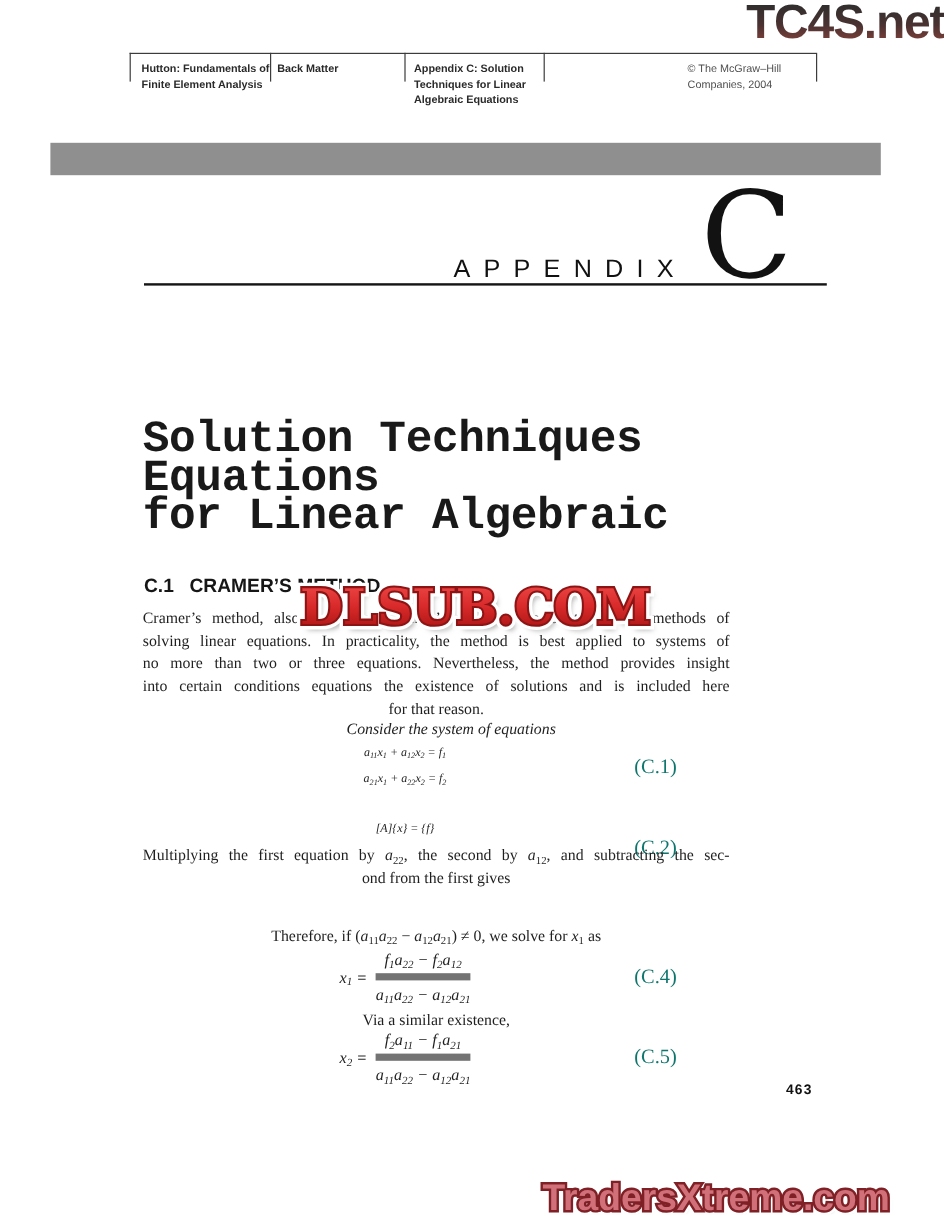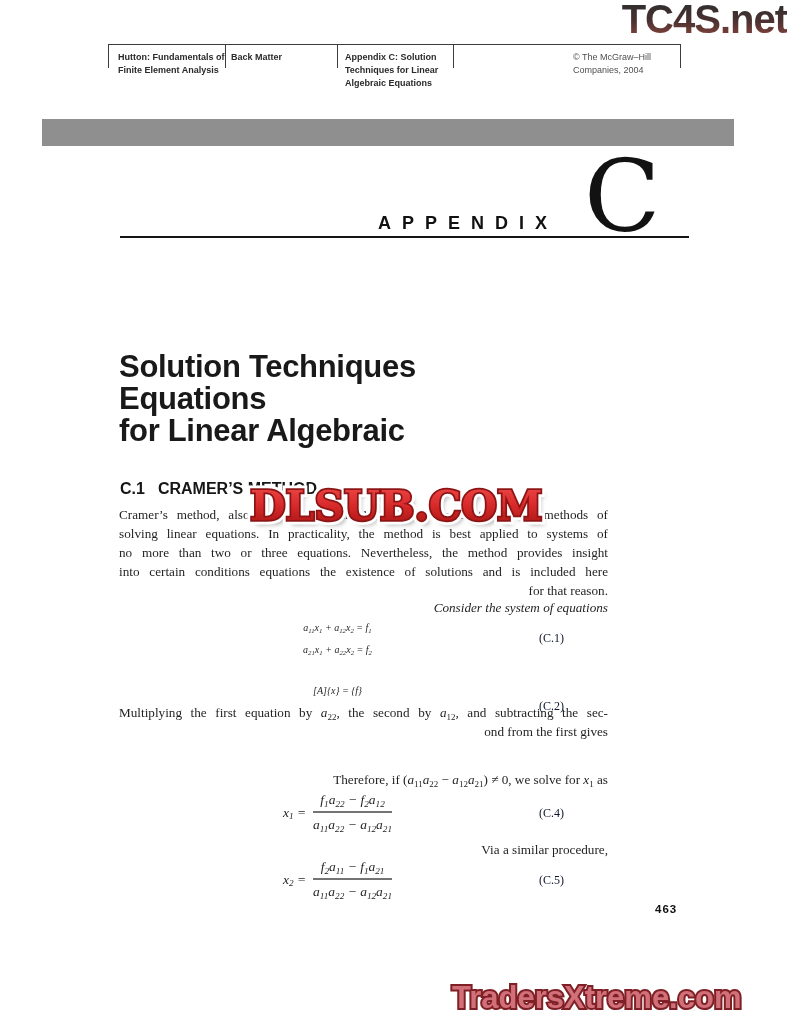--- a/index.html
+++ b/index.html
@@ -23,53 +23,53 @@
   .hdr-col {
     position:absolute; top:51px; font-family:"Liberation Sans",sans-serif;
     font-weight:bold; font-size:9px; line-height:13px; color:#2a2a2a;
   }
   .hdr-col.copyright { font-weight:normal; color:#4f4f4f; }
   
   .gray-bar { position:absolute; left:42px; top:119px; width:692px; height:27px; background:#8f8f8f; }
   
   .appendix-label {
     position:absolute; left:378px; top:213px; font-family:"Liberation Sans",sans-serif;
-    font-weight:bold; font-size:18px; letter-spacing:11px; color:#111;
+    font-weight:normal; font-size:21px; letter-spacing:11px; color:#111;
   }
   .appendix-letter {
     position:absolute; left:584px; top:149px; font-family:"DejaVu Serif",serif;
     font-size:100px; line-height:96px; color:#121212; z-index:2;
   }
   .appendix-rule { position:absolute; left:120px; top:236px; width:569px; height:2px; background:#151515; }
   
   .chapter-title {
-    position:absolute; left:119px; top:351px; font-family:Liberation Sans, sans-serif;
-    font-weight:bold; font-size:31px; line-height:32px; letter-spacing:-0.3px; color:#191919;
+    position:absolute; left:119px; top:351px; font-family:Liberation Mono, monospace;
+    font-weight:bold; font-size:37px; line-height:32px; letter-spacing:-0.3px; color:#191919;
   }
   
   .section-head {
     position:absolute; left:120px; top:480px; display:flex; gap:13px;
     font-family:"Liberation Sans",sans-serif; font-weight:bold; font-size:16px; color:#161616;
   }
   
   .content { position:absolute; left:119px; top:505px; width:489px; height:400px; font-size:13.2px; line-height:19px; }
   .content .abs { position:absolute; left:0; width:100%; }
   .jline { white-space:nowrap; text-align:justify; text-align-last:justify; }
-  .lline { white-space:nowrap; text-align:right; }
+  .lline { white-space:nowrap; text-align:center; }
   .indent { text-indent:25px;font-style:italic; }
   sub { font-size:0.68em; line-height:0; position:relative; vertical-align:baseline; top:0.28em; }
   i { font-style:italic; }
   .eq-row { position:relative; height:20px; }
   .eq-center { text-align:center; padding-right:52px; font-style:italic; font-size:10px; }
-  .eq-label { position:absolute; right:44px; font-style:normal; font-size:12px; color:#0f172a; }
+  .eq-label { position:absolute; right:44px; font-style:normal; font-size:17px; color:#0f766e; }
   .eq-multi .eq-center { line-height:22px; }
   .frac-row { display:flex; justify-content:center; padding-right:52px; align-items:center; font-style:italic; font-size:13.5px; }
   .frac-lhs { margin-right:7px; }
   .frac { display:inline-block; text-align:center; vertical-align:middle; }
-  .frac .num { display:block; padding:0 4px 2px; border-bottom:2px solid #737373; }
+  .frac .num { display:block; padding:0 4px 2px; border-bottom:6px solid #737373; }
   .frac .den { display:block; padding-top:2px; }
   
   .page-num {
     position:absolute; left:655px; top:903px; font-family:"Liberation Sans",sans-serif;
     font-weight:bold; font-size:11.5px; letter-spacing:1px; color:#111;
   }
   
   .stamp { position:absolute; display:grid; z-index:20; }
   .stamp > span { grid-area:1/1; white-space:nowrap; }
   .wm-dlsub { left:250px; top:483px; font-family:"DejaVu Serif",serif; font-weight:bold; font-size:41px; line-height:46px; letter-spacing:0px; }
@@ -173,21 +173,21 @@
       <div class="frac-row">
         <span class="frac-lhs"><i>x</i><sub>1</sub> =</span>
         <span class="frac">
           <span class="num"><i>f</i><sub>1</sub><i>a</i><sub>22</sub> − <i>f</i><sub>2</sub><i>a</i><sub>12</sub></span>
           <span class="den"><i>a</i><sub>11</sub><i>a</i><sub>22</sub> − <i>a</i><sub>12</sub><i>a</i><sub>21</sub></span>
         </span>
       </div>
       <div class="eq-label" style="top:14px">(C.4)</div>
     </div>
 
-    <div class="abs lline" style="top:335px">Via a similar procedure,</div>
+    <div class="abs lline" style="top:335px">Via a similar existence,</div>
 
     <div class="abs eq-row" style="top:352px; height:48px">
       <div class="frac-row">
         <span class="frac-lhs"><i>x</i><sub>2</sub> =</span>
         <span class="frac">
           <span class="num"><i>f</i><sub>2</sub><i>a</i><sub>11</sub> − <i>f</i><sub>1</sub><i>a</i><sub>21</sub></span>
           <span class="den"><i>a</i><sub>11</sub><i>a</i><sub>22</sub> − <i>a</i><sub>12</sub><i>a</i><sub>21</sub></span>
         </span>
       </div>
       <div class="eq-label" style="top:14px">(C.5)</div>

